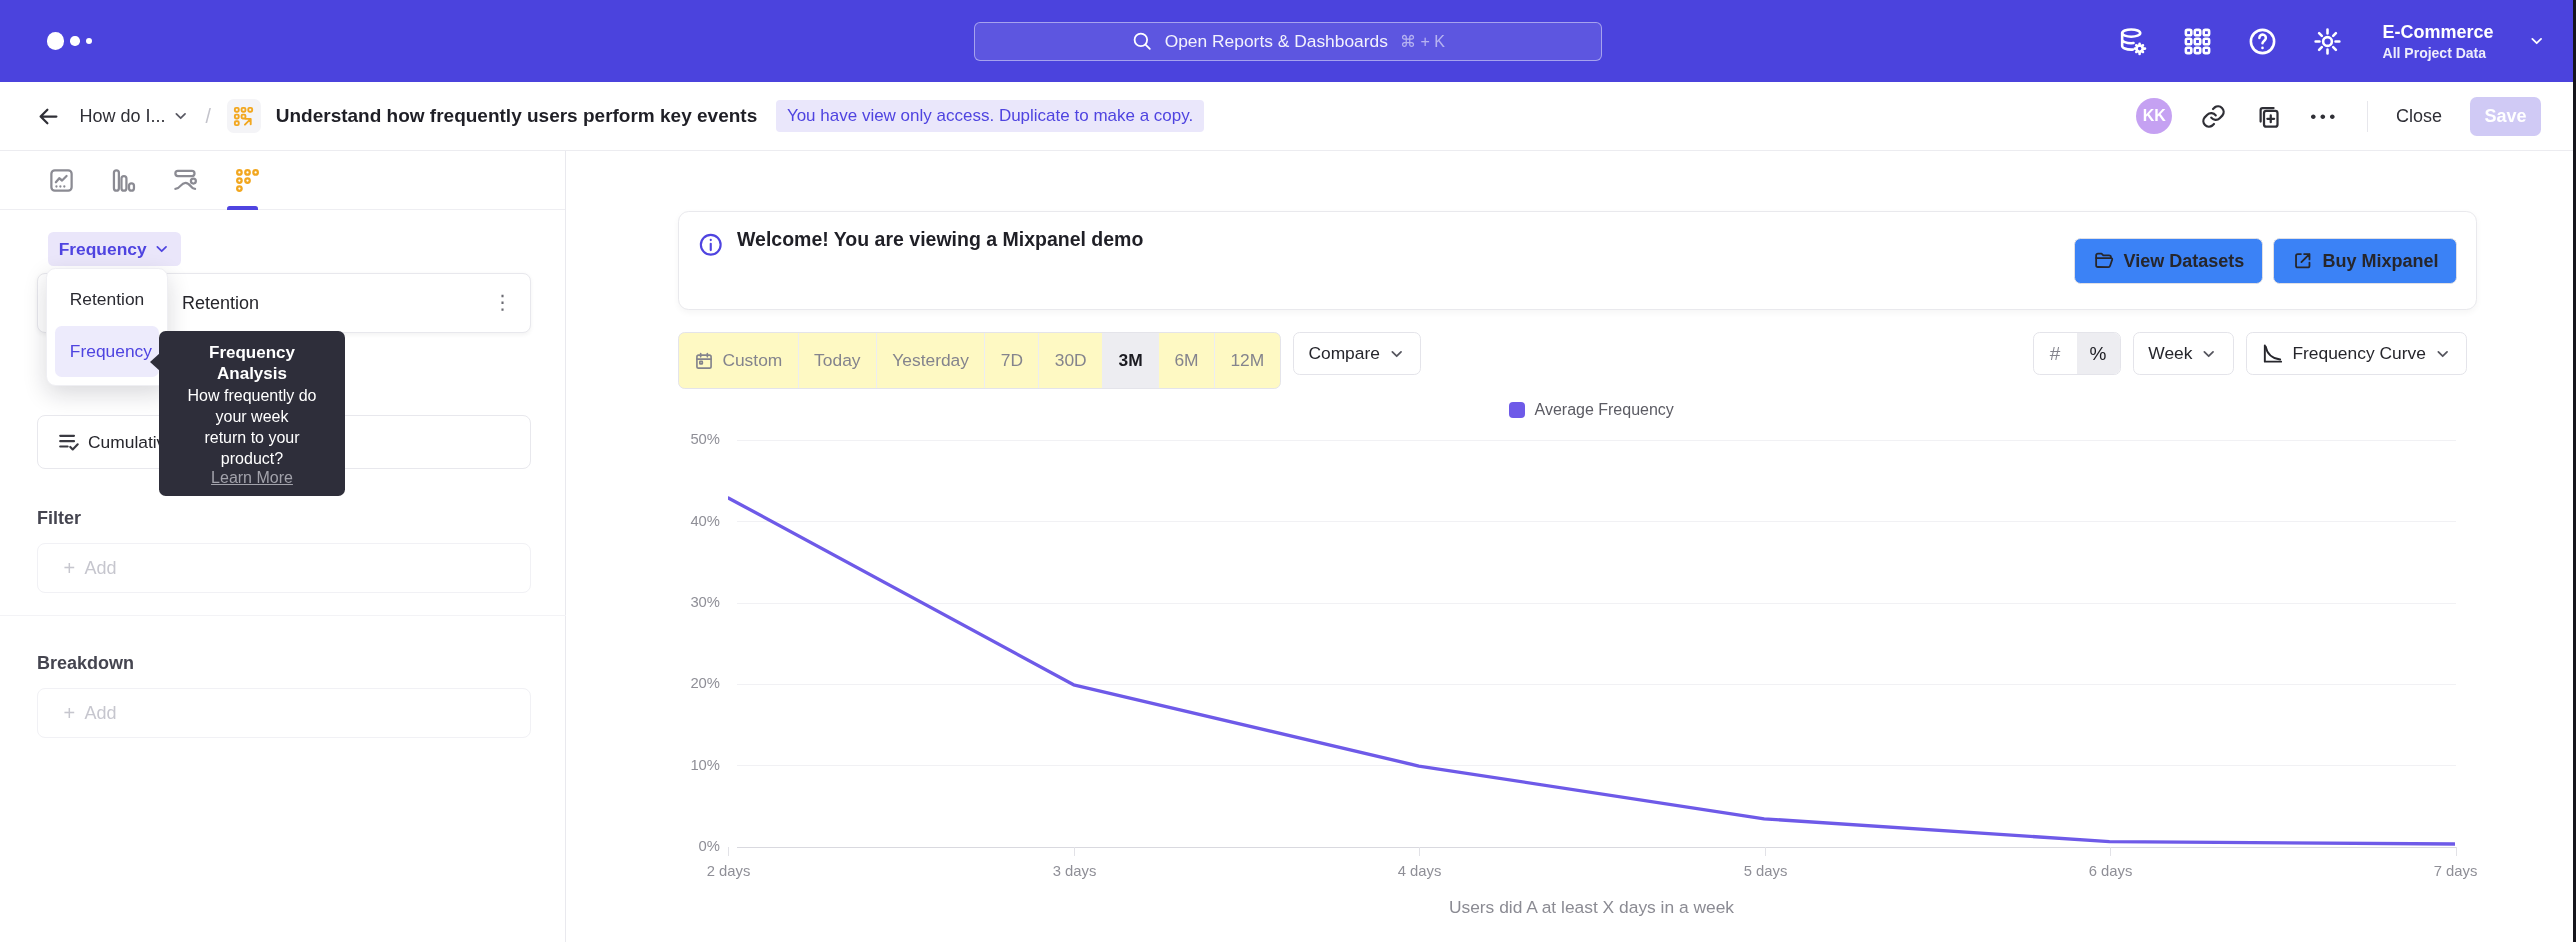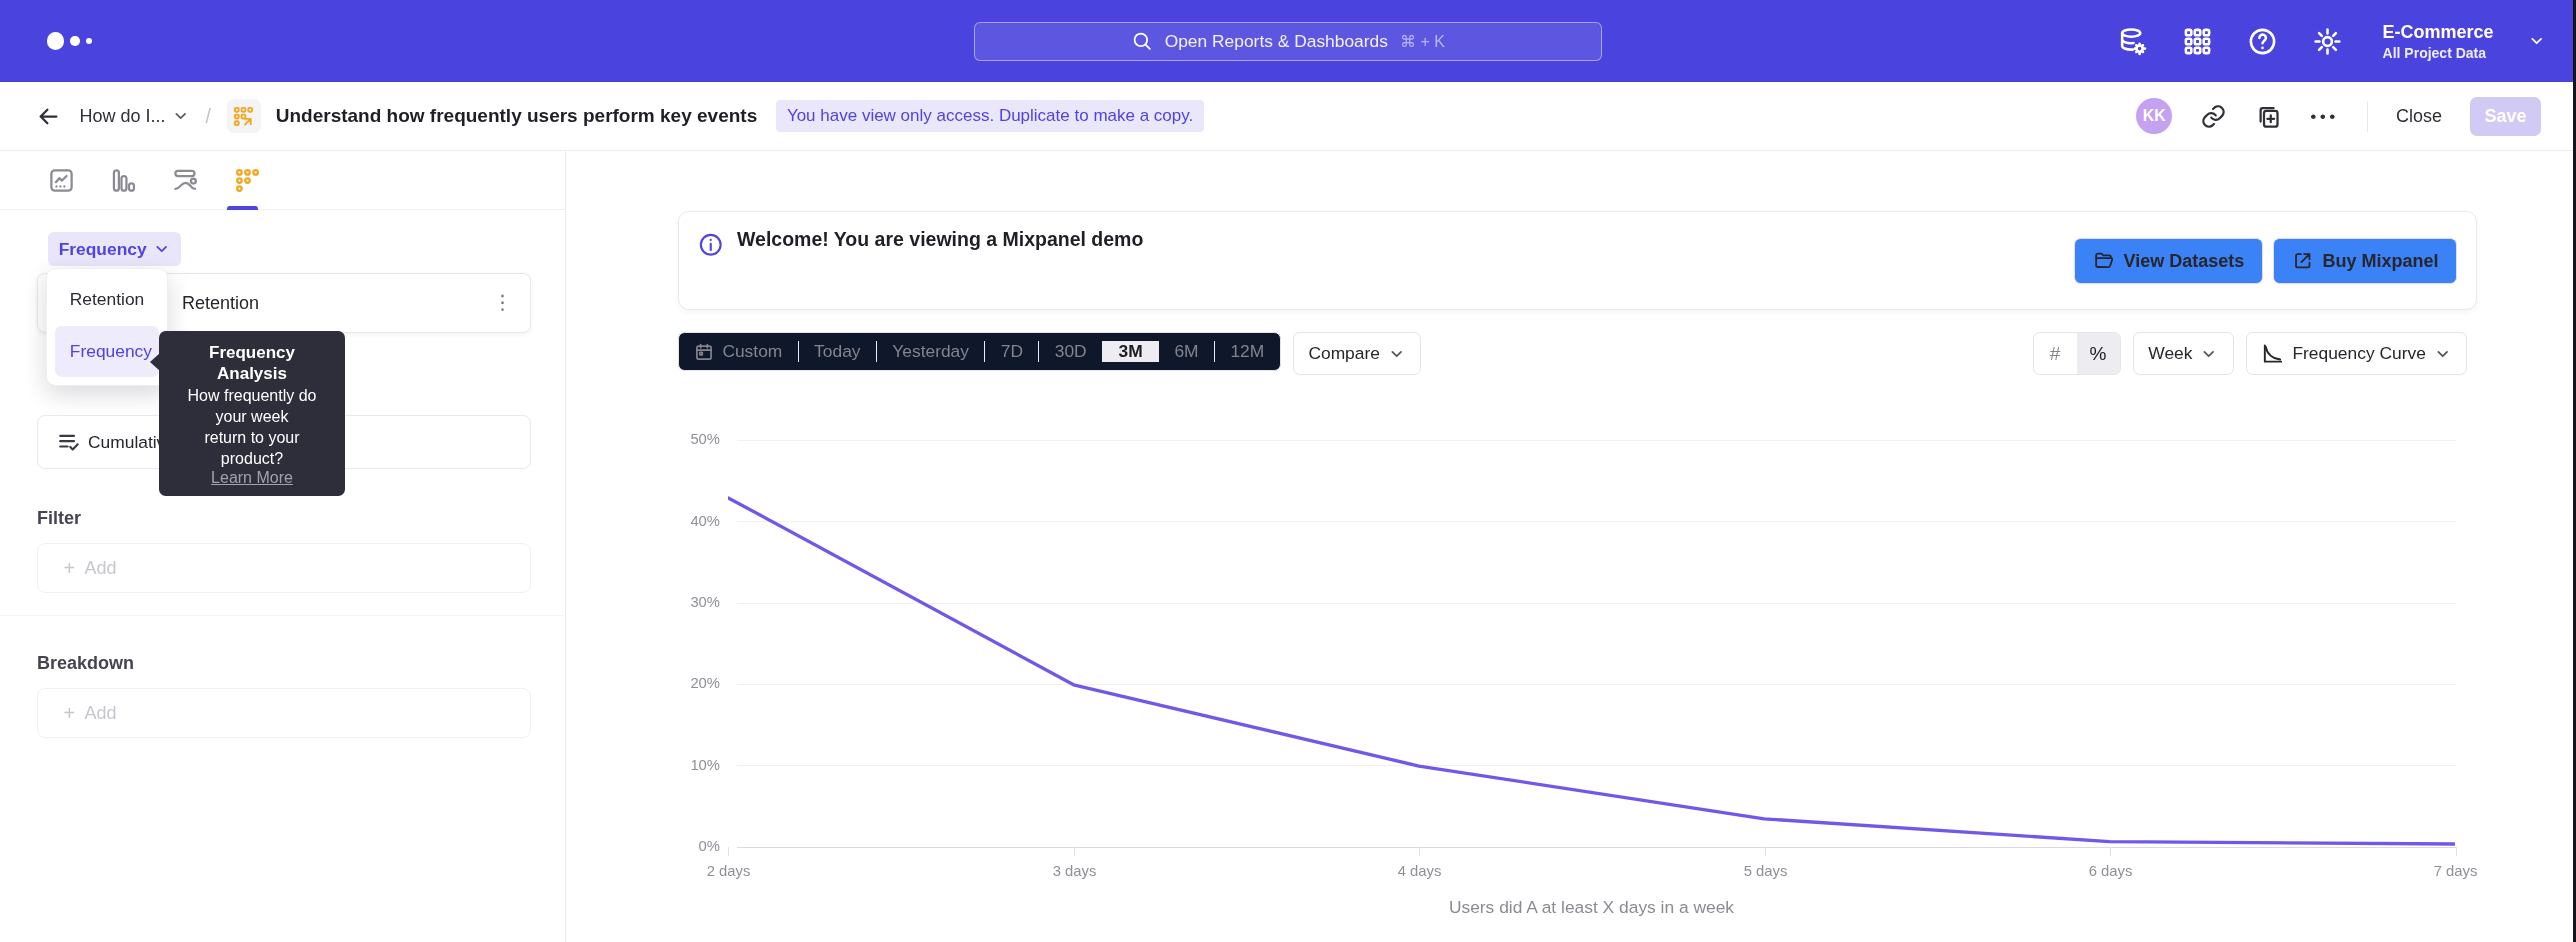--- a/index.html
+++ b/index.html
@@ -83,21 +83,21 @@
   .main { position:relative; flex:1; background:#fff; }
   .banner { position:absolute; left:112px; top:60px; width:1799px; height:99px; background:#fff; border:1.3px solid #e9e9ed; border-radius:10.7px; box-shadow:0 2.7px 6.7px rgba(0,0,0,.04); }
   .banner .binfo { position:absolute; left:19px; top:20px; width:25.5px; height:25.5px; color:#4f44e0; }
   .banner .btitle { position:absolute; left:58px; top:16px; font-size:19.5px; font-weight:700; color:#1f1f26; }
   .banner .bsub { position:absolute; left:58px; top:48px; font-size:18px; color:#6e6e77; }
   .banner .bbtns { position:absolute; right:19px; top:26px; display:flex; gap:10.7px; }
   .wbtn { height:46px; border:1.3px solid #dfdfe5; border-radius:6.7px; background:#3b82f6; display:flex; align-items:center; gap:9.4px; padding:0 17.4px; font-size:18px; font-weight:600; color:#26262c; cursor:pointer; }
   .wbtn .icon { width:21.5px; height:21.5px; }
 
   .controls-left { position:absolute; left:112px; top:181px; display:flex; gap:12px; }
-  .dategroup { display:flex; height:39px; border:1.3px solid #e4e4ea; border-radius:6.7px; overflow:hidden; background:#0f172a;align-items:center; }
+  .dategroup { display:flex; height:57px; border:1.3px solid #e4e4ea; border-radius:6.7px; overflow:hidden; background:#fef9c3; }
   .dcell { display:flex; align-items:center; gap:8px; padding:0 15.4px; font-size:17.4px; color:#84848d; border-right:1.3px solid #ededf1; cursor:pointer; white-space:nowrap; }
   .dcell:last-child { border-right:none; }
   .dcell.active { background:#ededf1; color:#1c1c22; font-weight:600; }
   .dcell .icon { width:20px; height:20px; }
   .ctrlbtn { height:43px; border:1.3px solid #e4e4ea; border-radius:6.7px; background:#fff; display:flex; align-items:center; gap:8px; padding:0 14.8px; font-size:17.4px; color:#26262c; cursor:pointer; white-space:nowrap; }
   .ctrlbtn .chev { color:#55555e; }
   .controls-right { position:absolute; right:109px; top:181px; display:flex; gap:12px; }
   .segment { display:flex; height:43px; border:1.3px solid #e4e4ea; border-radius:6.7px; overflow:hidden; background:#fff; }
   .segcell { width:43px; display:flex; align-items:center; justify-content:center; font-size:19px; color:#84848d; cursor:pointer; }
   .segcell.active { background:#ededf1; color:#1c1c22; }
@@ -398,20 +398,24 @@
                 <path d="M5 5c1.5 8.5 7 12 15 13.3"></path>
               </svg>
             </span>
           <span>Frequency Curve</span>
           <svg class="chev" viewBox="0 0 24 24">
               <path d="M6 9.5l6 6 6-6"></path>
             </svg>
         </div>
       </div>
 
+      <div class="legend">
+        <span class="sw" id="legend-swatch" style="background: rgb(110, 90, 232);"></span>
+        <span class="lt">Average Frequency</span>
+      </div>
 
       <div id="chart-layer">
           <div class="gridline base" style="top: 696px;"></div>
           <div class="ylabel" style="top: 687px;">0%</div>
           <div class="gridline" style="top: 614px;"></div>
           <div class="ylabel" style="top: 606px;">10%</div>
           <div class="gridline" style="top: 533px;"></div>
           <div class="ylabel" style="top: 524px;">20%</div>
           <div class="gridline" style="top: 452px;"></div>
           <div class="ylabel" style="top: 443px;">30%</div>

